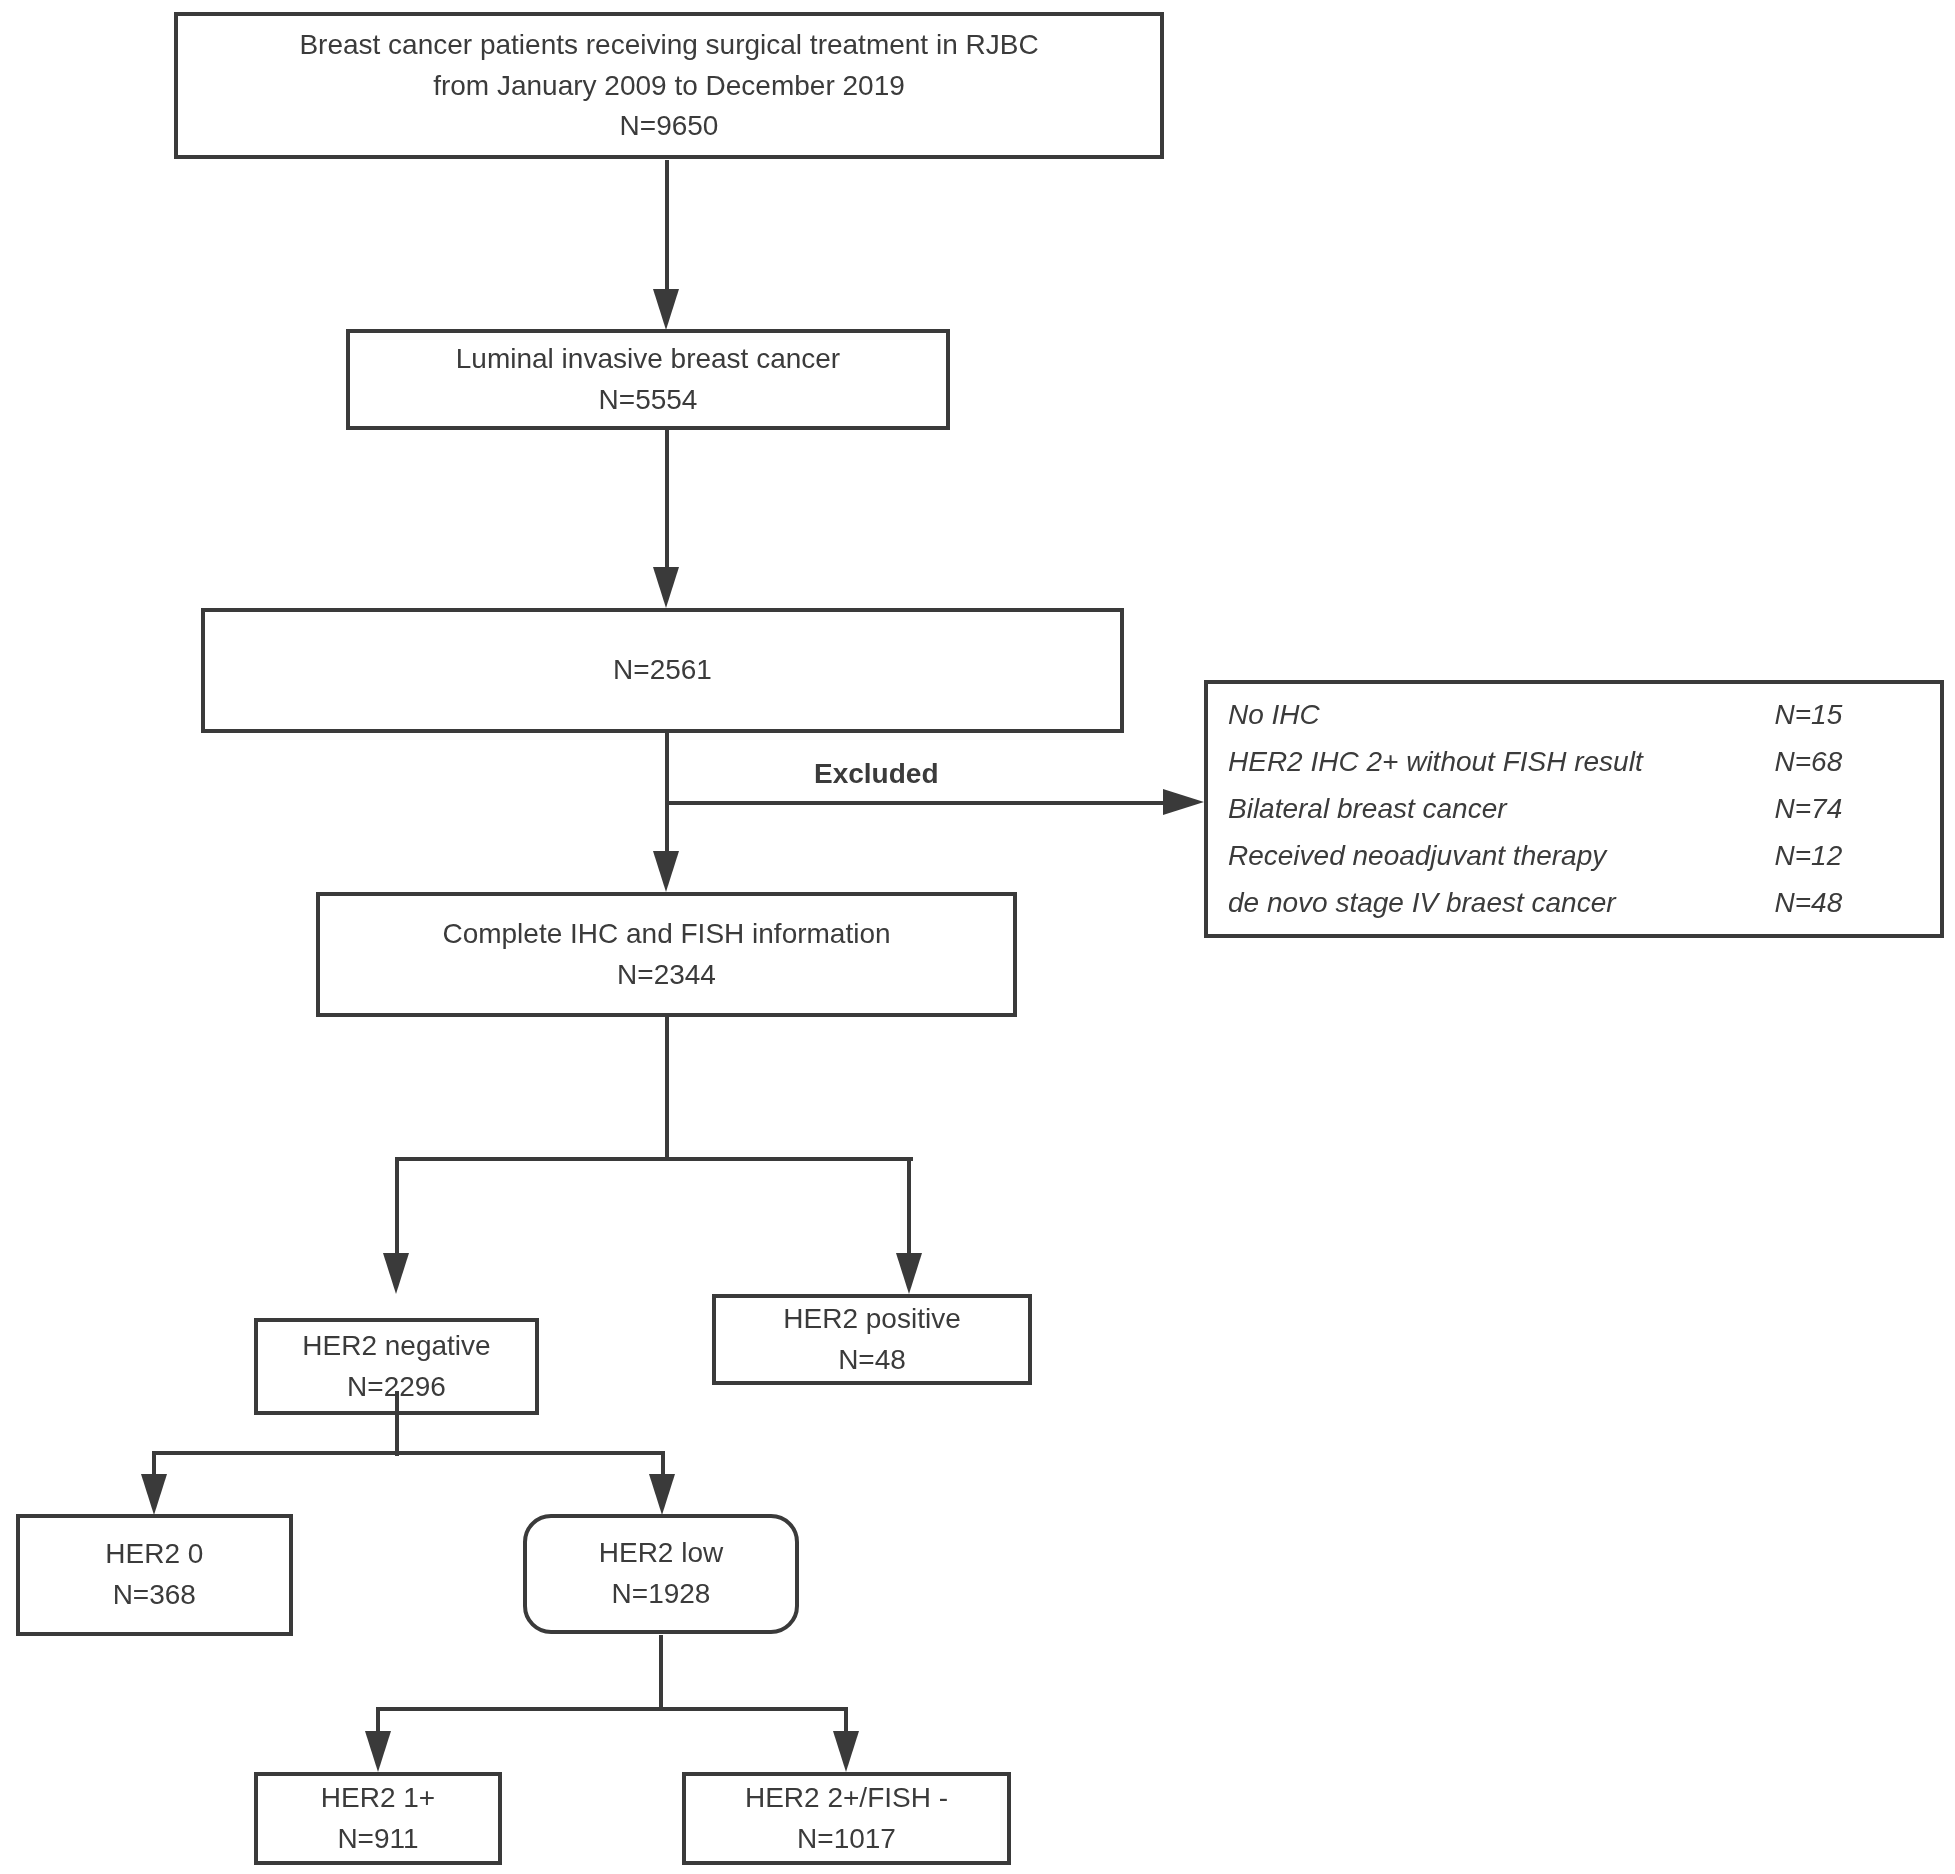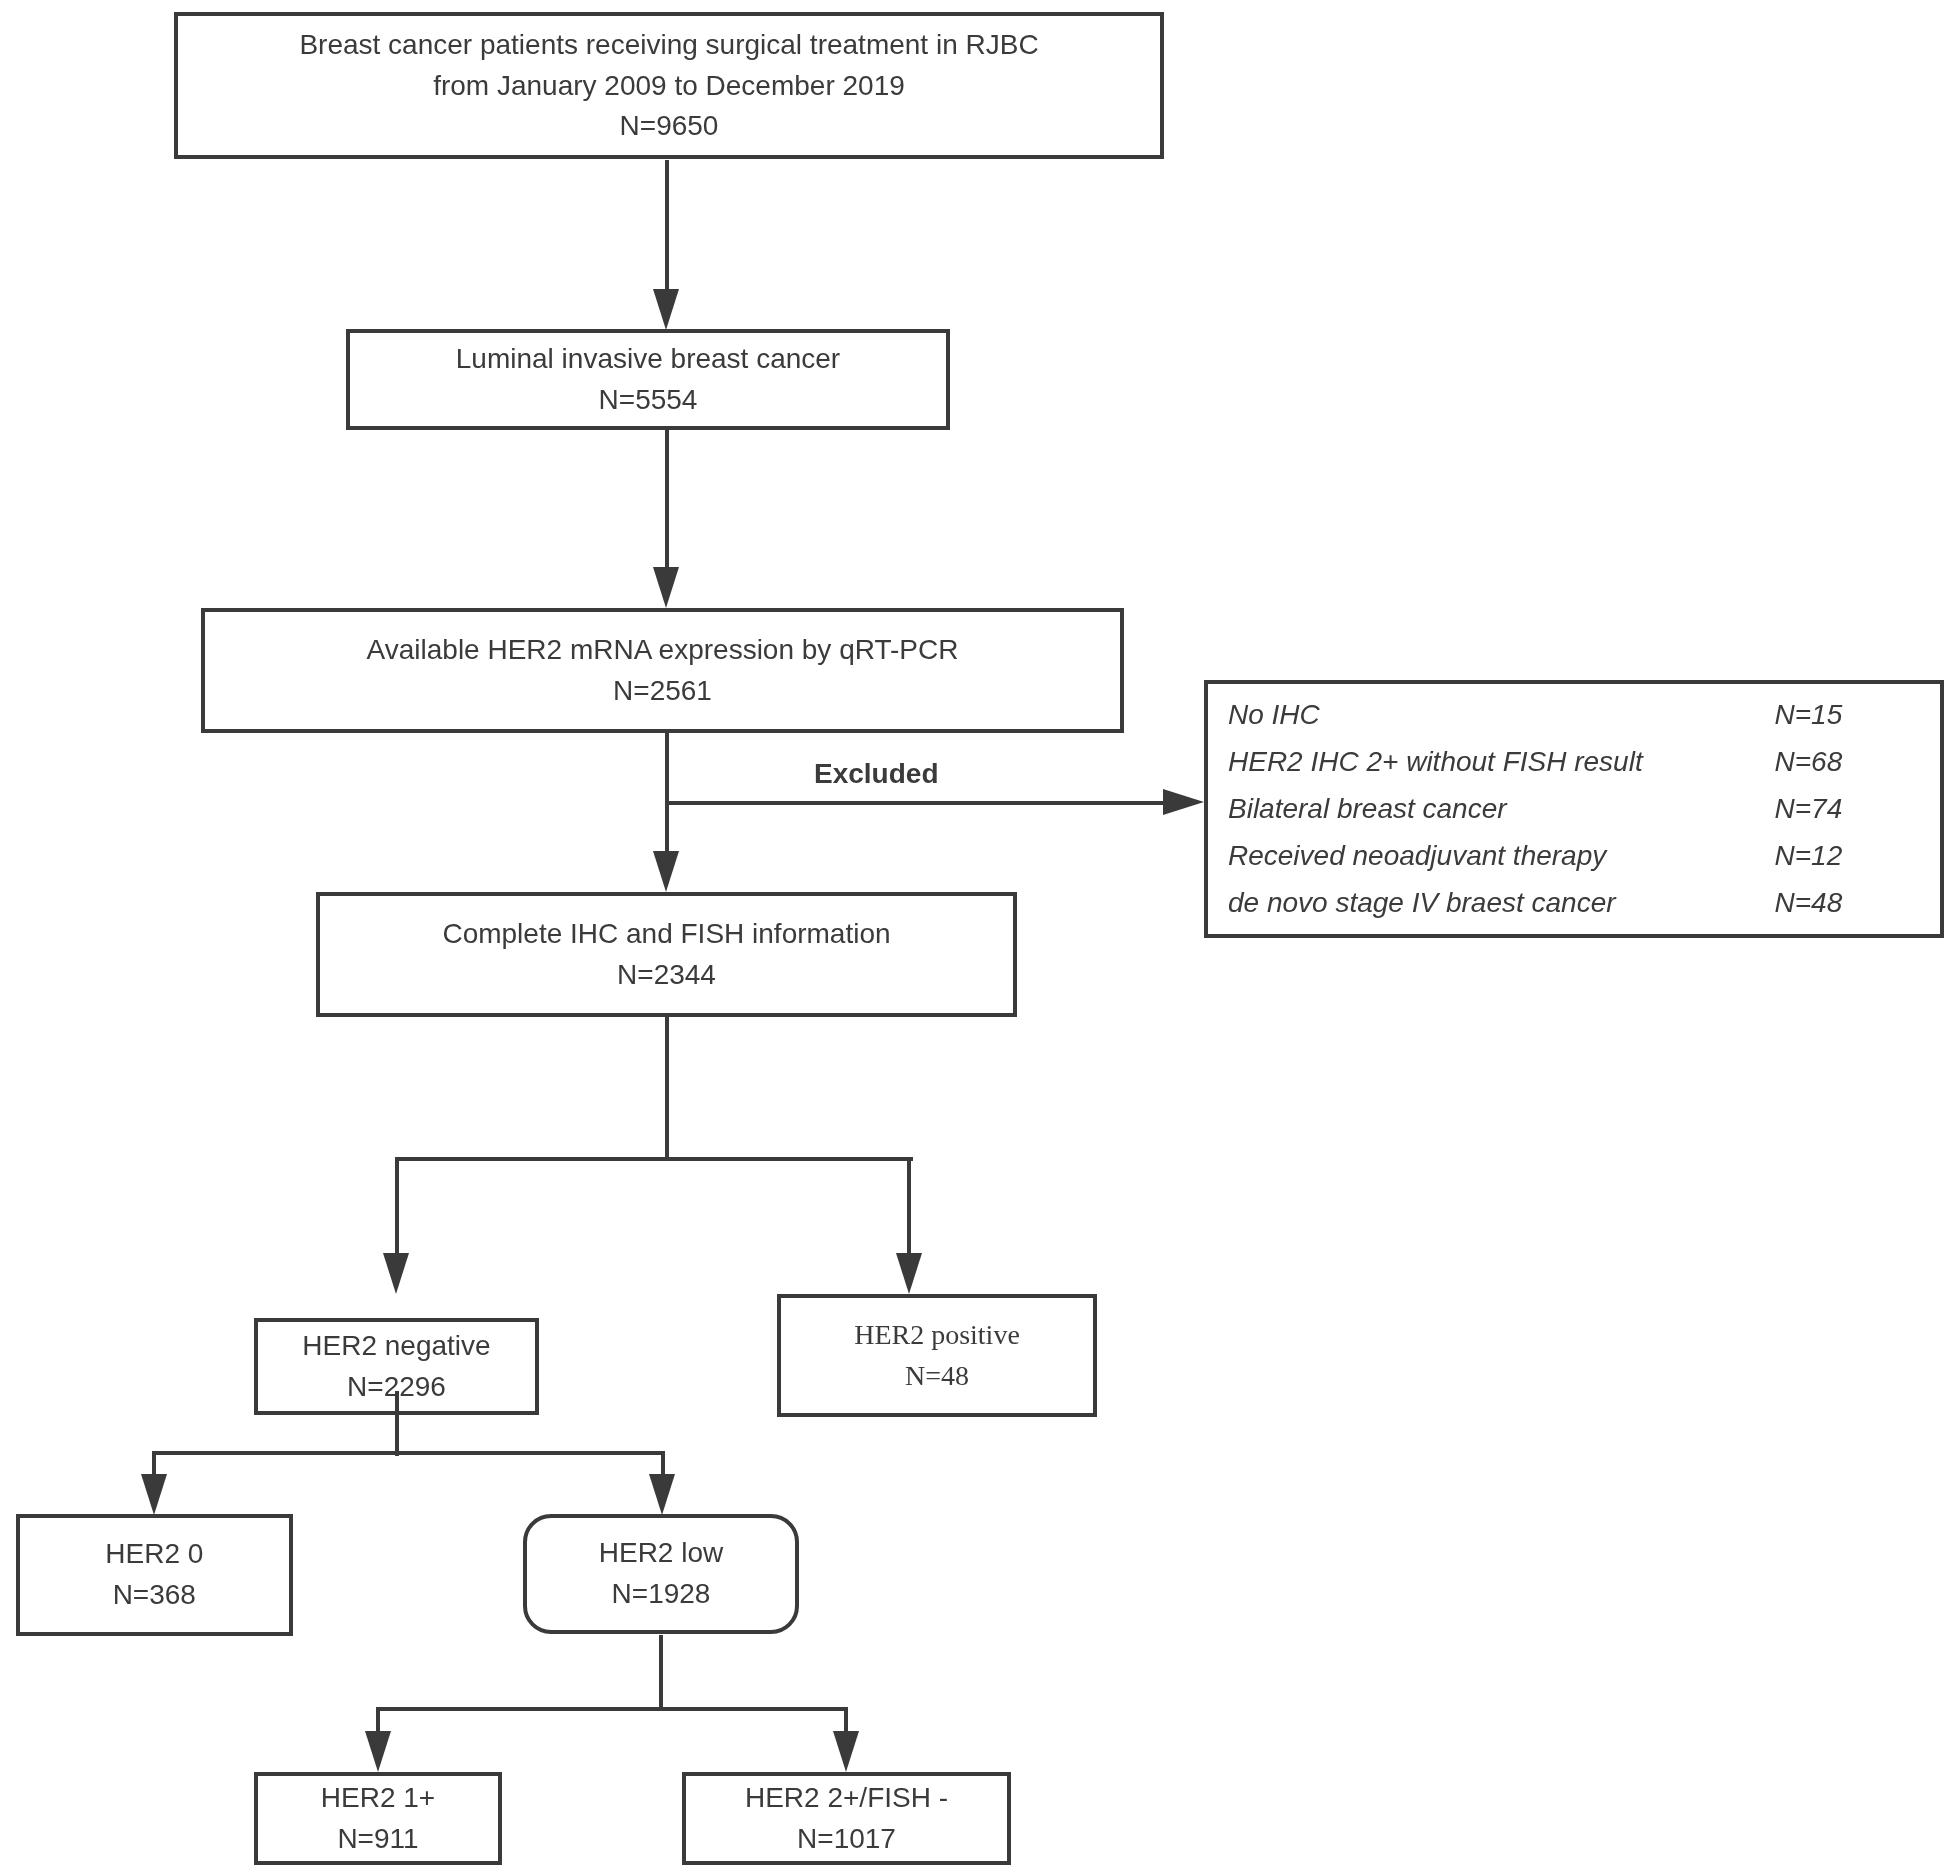--- a/index.html
+++ b/index.html
@@ -85,21 +85,20 @@
 
   <div class="box" style="left:346px;top:329px;width:604px;height:101px;">
     <div>Luminal invasive breast cancer</div>
     <div>N=5554</div>
   </div>
 
   <div class="vline" style="left:665px;top:430px;height:138px;"></div>
   <div class="arrow-down" style="left:653px;top:567px;"></div>
 
   <div class="box" style="left:201px;top:608px;width:923px;height:125px;">
-    <div>Available HER2 mRNA expression by qRT-PCR</div>
     <div>N=2561</div>
   </div>
 
   <div class="vline" style="left:665px;top:732px;height:119px;"></div>
   <div class="arrow-down" style="left:653px;top:851px;"></div>
   <div class="hline" style="left:665px;top:801px;width:498px;"></div>
   <div class="arrow-right" style="left:1163px;top:789px;"></div>
   <div class="excluded-label" style="left:814px;top:758px;">Excluded</div>
 
   <div class="excl-box" style="left:1204px;top:680px;width:740px;height:258px;font-style:italic;">
@@ -135,21 +134,21 @@
   <div class="vline" style="left:395px;top:1157px;height:98px;"></div>
   <div class="arrow-down" style="left:383px;top:1253px;"></div>
   <div class="vline" style="left:907px;top:1157px;height:98px;"></div>
   <div class="arrow-down" style="left:896px;top:1253px;"></div>
 
   <div class="box" style="left:254px;top:1294px;width:285px;height:97px;margin-top:24px;">
     <div>HER2 negative</div>
     <div>N=2296</div>
   </div>
 
-  <div class="box" style="left:777px;top:1294px;width:320px;height:123px;font-family:Liberation Serif, serif;">
+  <div class="box" style="left:712px;top:1294px;width:320px;height:91px;">
     <div>HER2 positive</div>
     <div>N=48</div>
   </div>
 
   <div class="vline" style="left:395px;top:1391px;height:65px;"></div>
   <div class="hline" style="left:152px;top:1451px;width:512px;"></div>
   <div class="vline" style="left:152px;top:1451px;height:25px;"></div>
   <div class="arrow-down" style="left:141px;top:1474px;"></div>
   <div class="vline" style="left:661px;top:1451px;height:25px;"></div>
   <div class="arrow-down" style="left:649px;top:1474px;"></div>

